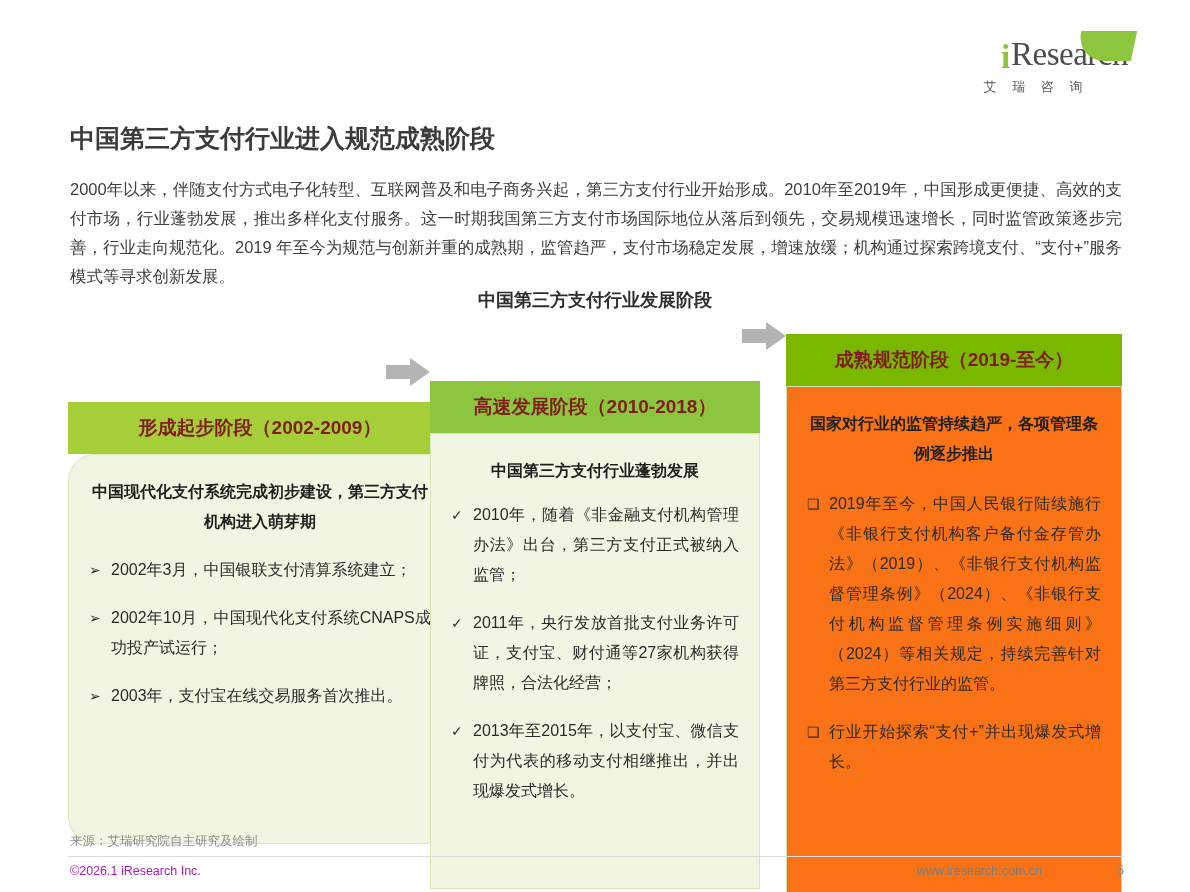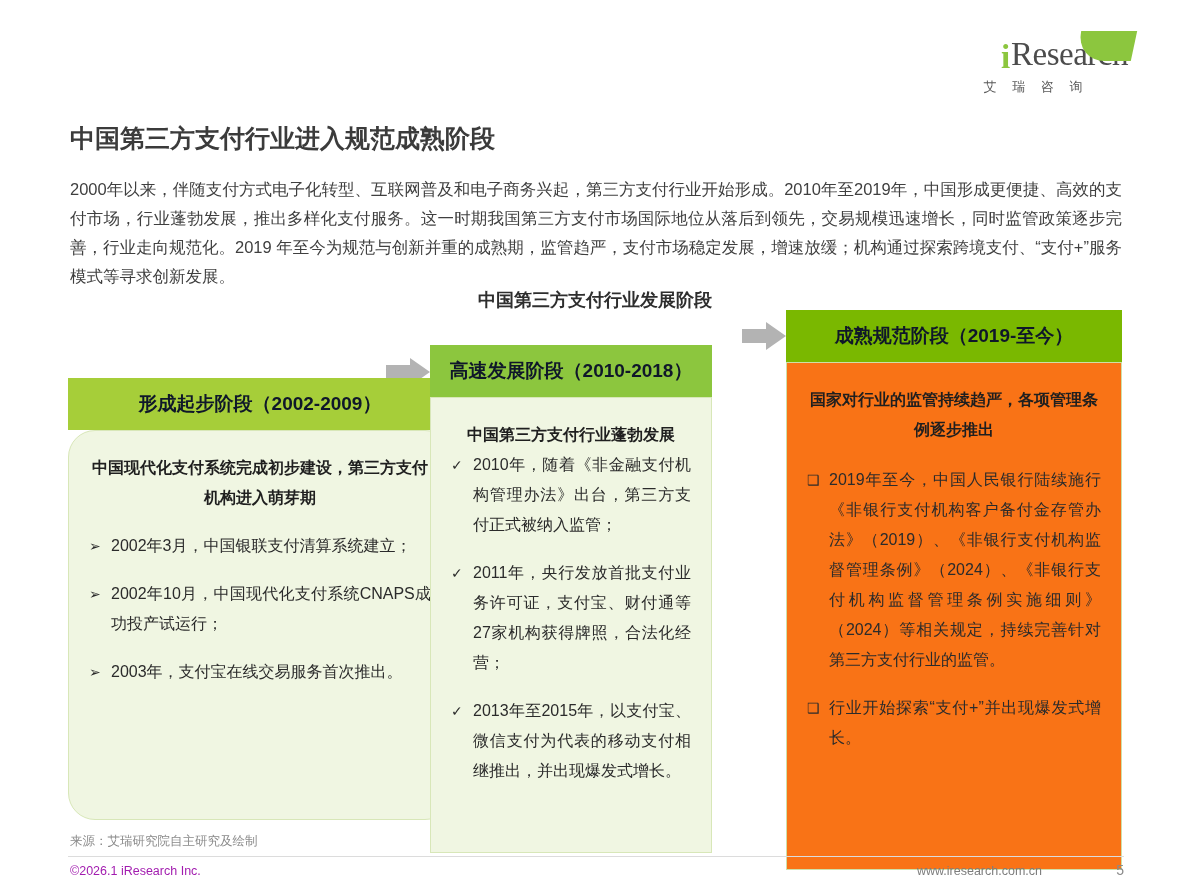--- a/index.html
+++ b/index.html
@@ -62,48 +62,48 @@
   
   .chart-title {
     position: absolute; left: 0; right: 0; top: 288px;
     text-align: center; font-size: 18px; font-weight: bold; color: #2e2e2e;
   }
 
   
   .col { position: absolute; }
 
   .col-head {
-    color: #0f172a; font-weight: bold; font-size: 19px;
+    color: #7f1d1d; font-weight: bold; font-size: 19px;
     display: flex; align-items: center; justify-content: center;
-    text-align: center; padding: 0 10px;
+    text-align: center; padding: 0 10px; margin-top: 24px;
   }
 
   .col-body {
     border: 1px solid #cfe0a8;
     padding: 22px 20px 18px 20px;
   }
 
   
   #col1 { left: 68px; top: 378px; width: 384px; }
   #col1 .col-head { background: #a6ce39; height: 52px; }
   #col1 .col-body { background: #f0f6e2; border-color:#d8e7b8; height: 390px; border-radius: 27px; }
 
   
-  #col2 { left: 430px; top: 345px; width: 282px; }
+  #col2 { left: 430px; top: 357px; width: 330px; }
   #col2 .col-head { background: #8cc63e; height: 52px; }
   #col2 .col-body { background: #f0f6e2; border-color:#d8e7b8; height: 456px; }
 
   
   #col3 { left: 786px; top: 310px; width: 336px; }
   #col3 .col-head { background: #7ab800; height: 52px; }
   #col3 .col-body { background: #f97316; border-color:#cfe0a8; height: 508px; }
 
   .sec-title {
     text-align: center; font-weight: bold; font-size: 16px;
-    color: #1f1f1f; line-height: 30px; 
+    color: #1f1f1f; line-height: 30px; margin-bottom: 14px;
   }
   #col1 .sec-title { margin-bottom: 18px; }
   #col3 .sec-title { margin-bottom: 20px; }
 
   .bullet {
     display: flex; font-size: 16px; color: #2b2b2b;
     line-height: 30px; margin-bottom: 18px;
   }
   .bullet .mark {
     width: 22px; flex: 0 0 22px; font-size: 14px; color:#2b2b2b;

